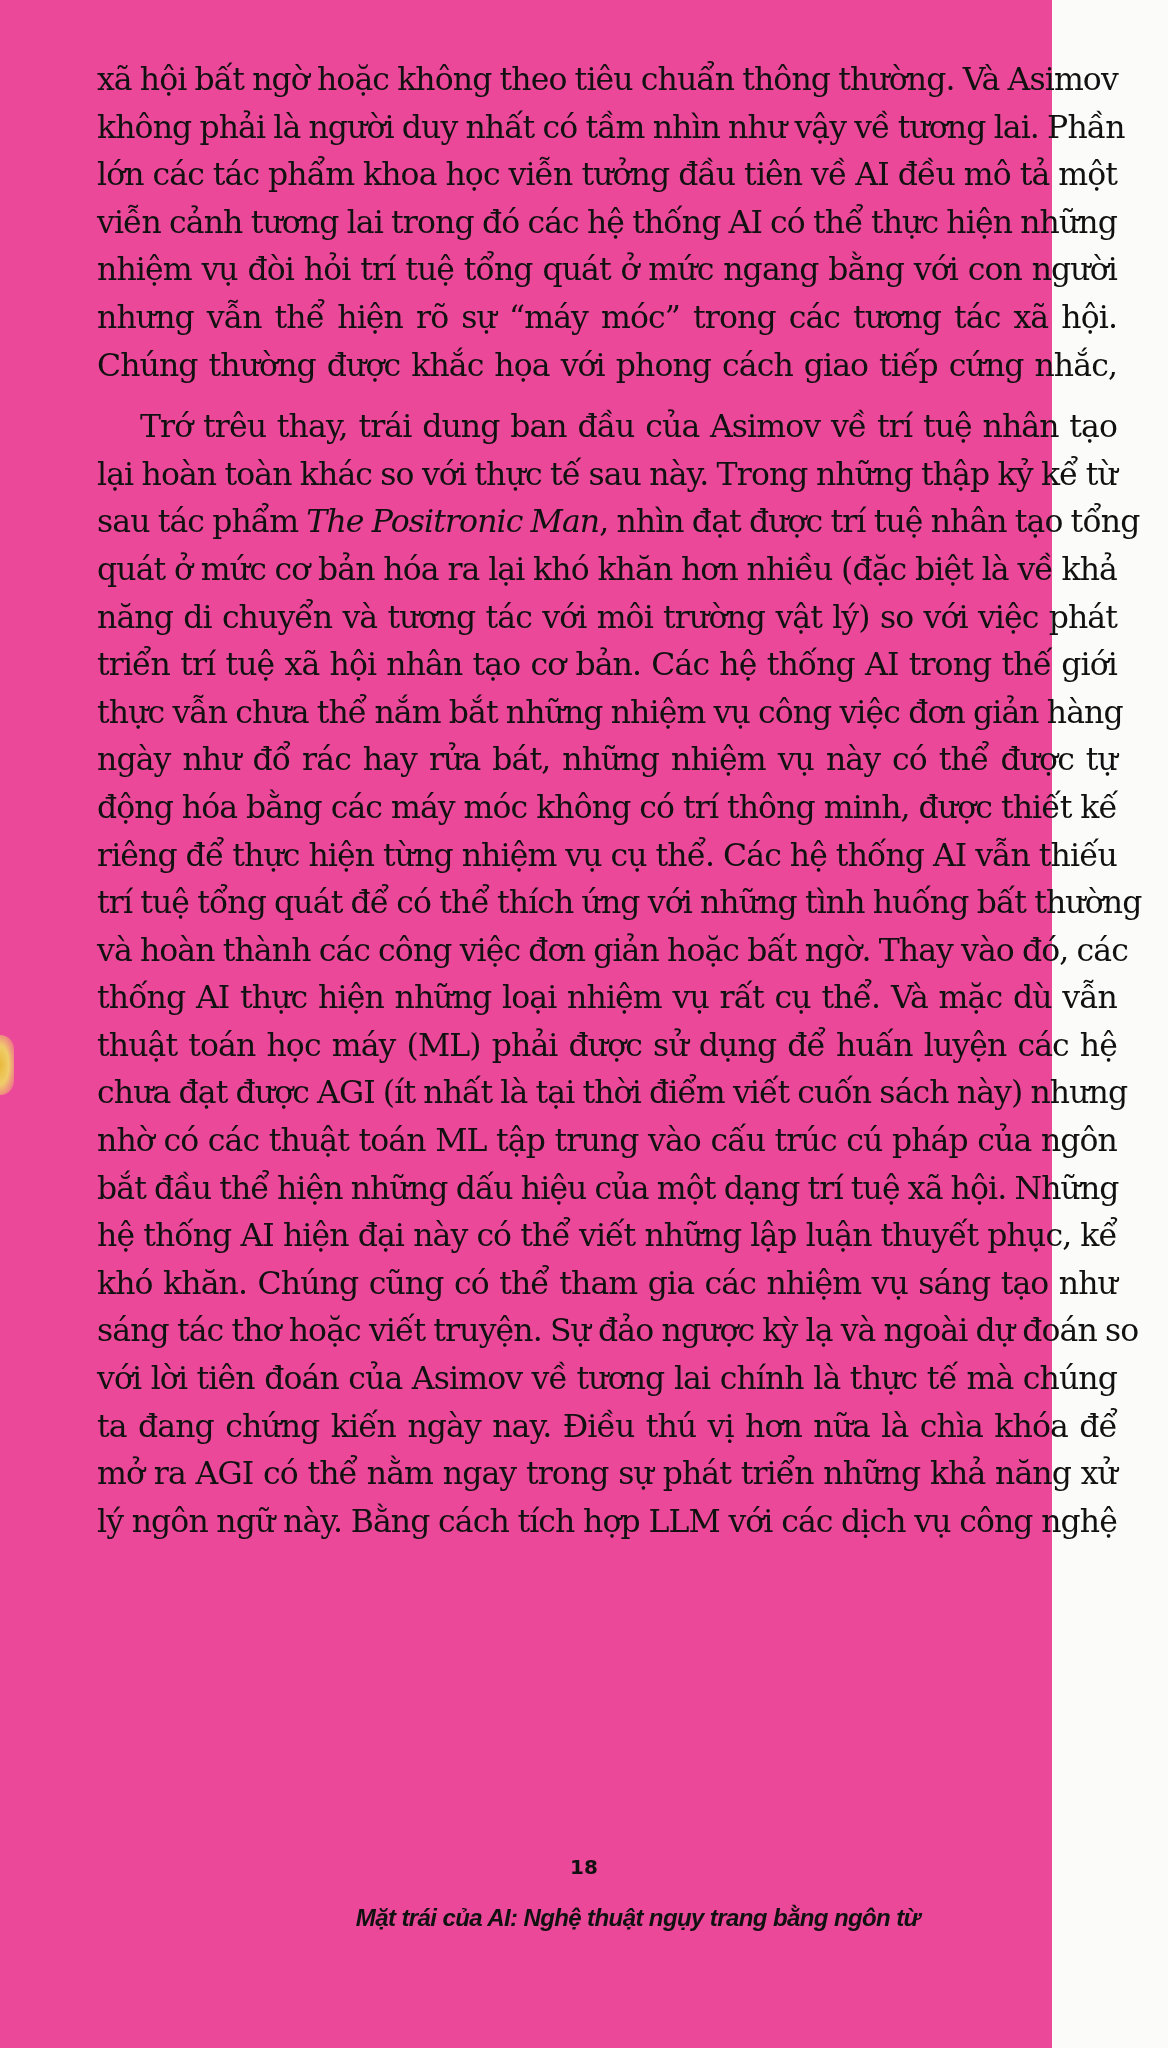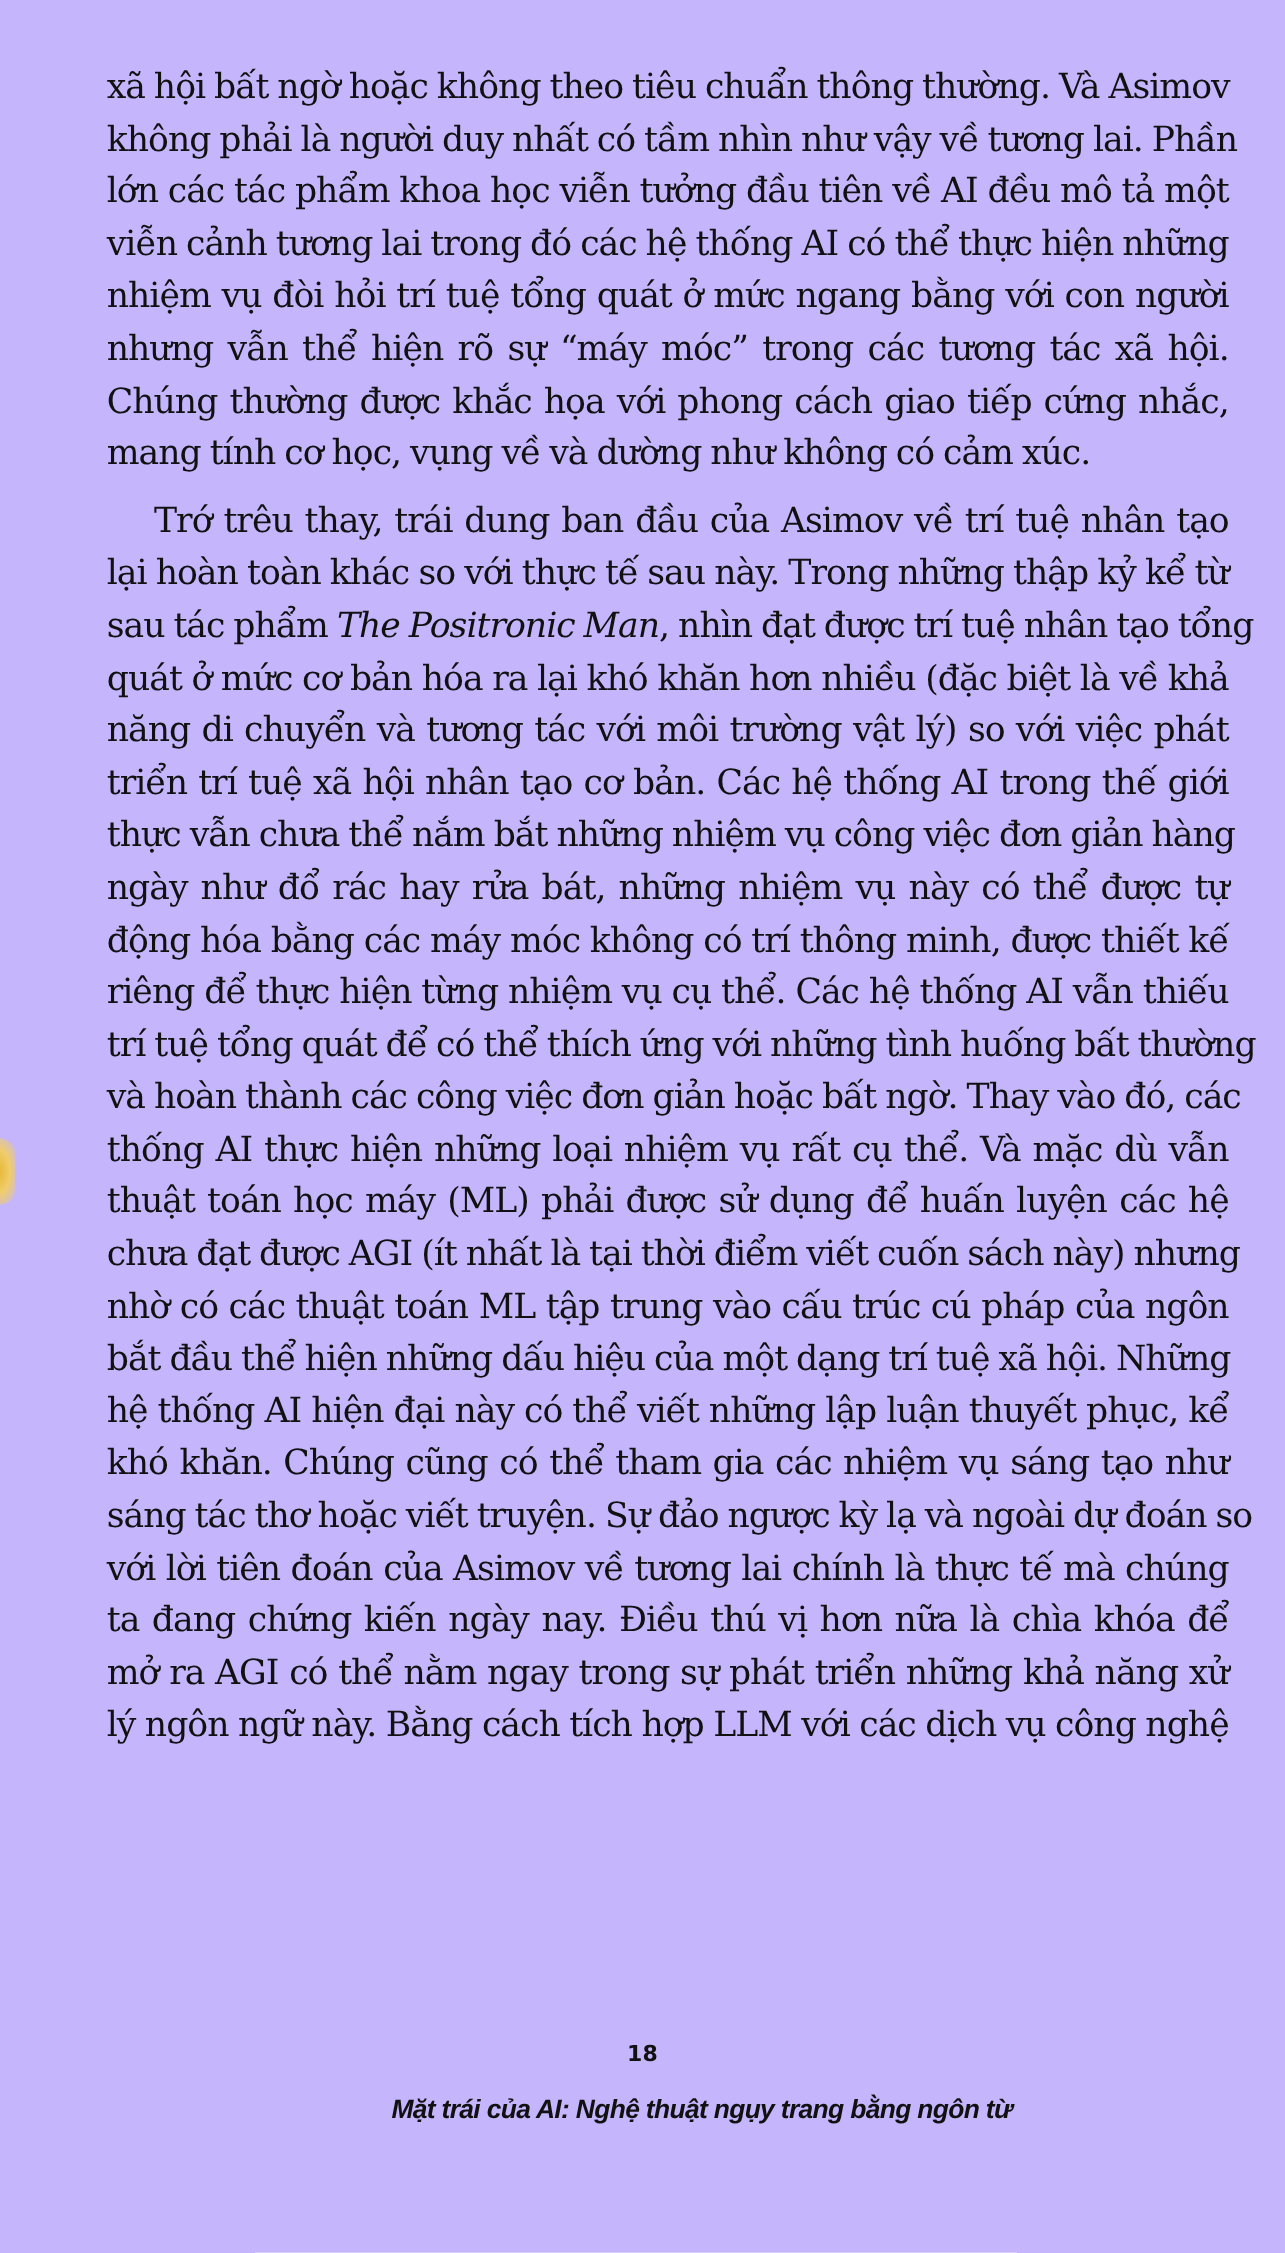--- a/index.html
+++ b/index.html
@@ -9,23 +9,23 @@
     }
     body {
       width: 1168px;
       height: 2048px;
       position: relative;
       overflow: hidden;
     }
     .page {
       position: absolute;
       left: 0; top: 0;
-      width: 1168px;
+      width: 1052px;
       height: 2048px;
-      background: #c4b5fd;
+      background: #ec4899;
     }
     .edge-mark {
       position: absolute;
       left: 0;
       top: 1035px;
       width: 14px;
       height: 60px;
       border-radius: 0 14px 14px 0;
       background: radial-gradient(ellipse at left center, #e8b93a 0%, #f0cd6a 45%, rgba(252,252,251,0) 100%);
     }
@@ -94,21 +94,20 @@
 
   <div class="text-block">
     <p>
       <span class="line">xã hội bất ngờ hoặc không theo tiêu chuẩn thông thường. Và Asimov</span>
       <span class="line">không phải là người duy nhất có tầm nhìn như vậy về tương lai. Phần</span>
       <span class="line">lớn các tác phẩm khoa học viễn tưởng đầu tiên về AI đều mô tả một</span>
       <span class="line">viễn cảnh tương lai trong đó các hệ thống AI có thể thực hiện những</span>
       <span class="line">nhiệm vụ đòi hỏi trí tuệ tổng quát ở mức ngang bằng với con người</span>
       <span class="line">nhưng vẫn thể hiện rõ sự “máy móc” trong các tương tác xã hội.</span>
       <span class="line">Chúng thường được khắc họa với phong cách giao tiếp cứng nhắc,</span>
-      <span class="line last">mang tính cơ học, vụng về và dường như không có cảm xúc.</span>
     </p>
 
     <p class="gap">
       <span class="line indent">Trớ trêu thay, trái dung ban đầu của Asimov về trí tuệ nhân tạo</span>
       <span class="line">lại hoàn toàn khác so với thực tế sau này. Trong những thập kỷ kể từ</span>
       <span class="line"><span>sau tác phẩm </span><span class="ital">The Positronic Man</span><span>, nhìn đạt được trí tuệ nhân tạo tổng</span></span>
       <span class="line">quát ở mức cơ bản hóa ra lại khó khăn hơn nhiều (đặc biệt là về khả</span>
       <span class="line">năng di chuyển và tương tác với môi trường vật lý) so với việc phát</span>
       <span class="line">triển trí tuệ xã hội nhân tạo cơ bản. Các hệ thống AI trong thế giới</span>
       <span class="line">thực vẫn chưa thể nắm bắt những nhiệm vụ công việc đơn giản hàng</span>

